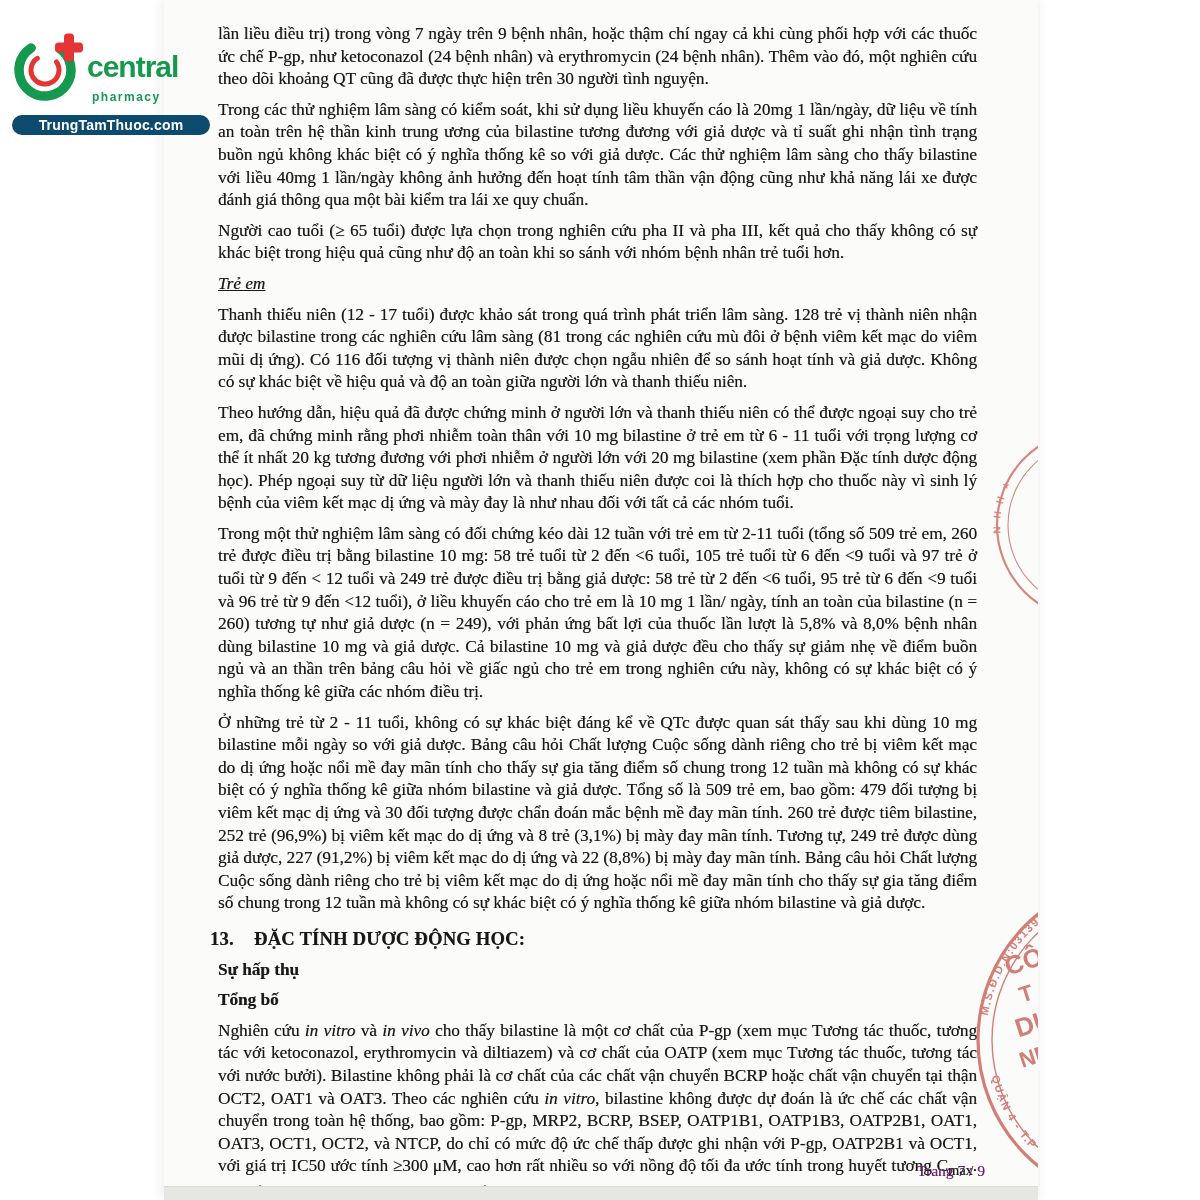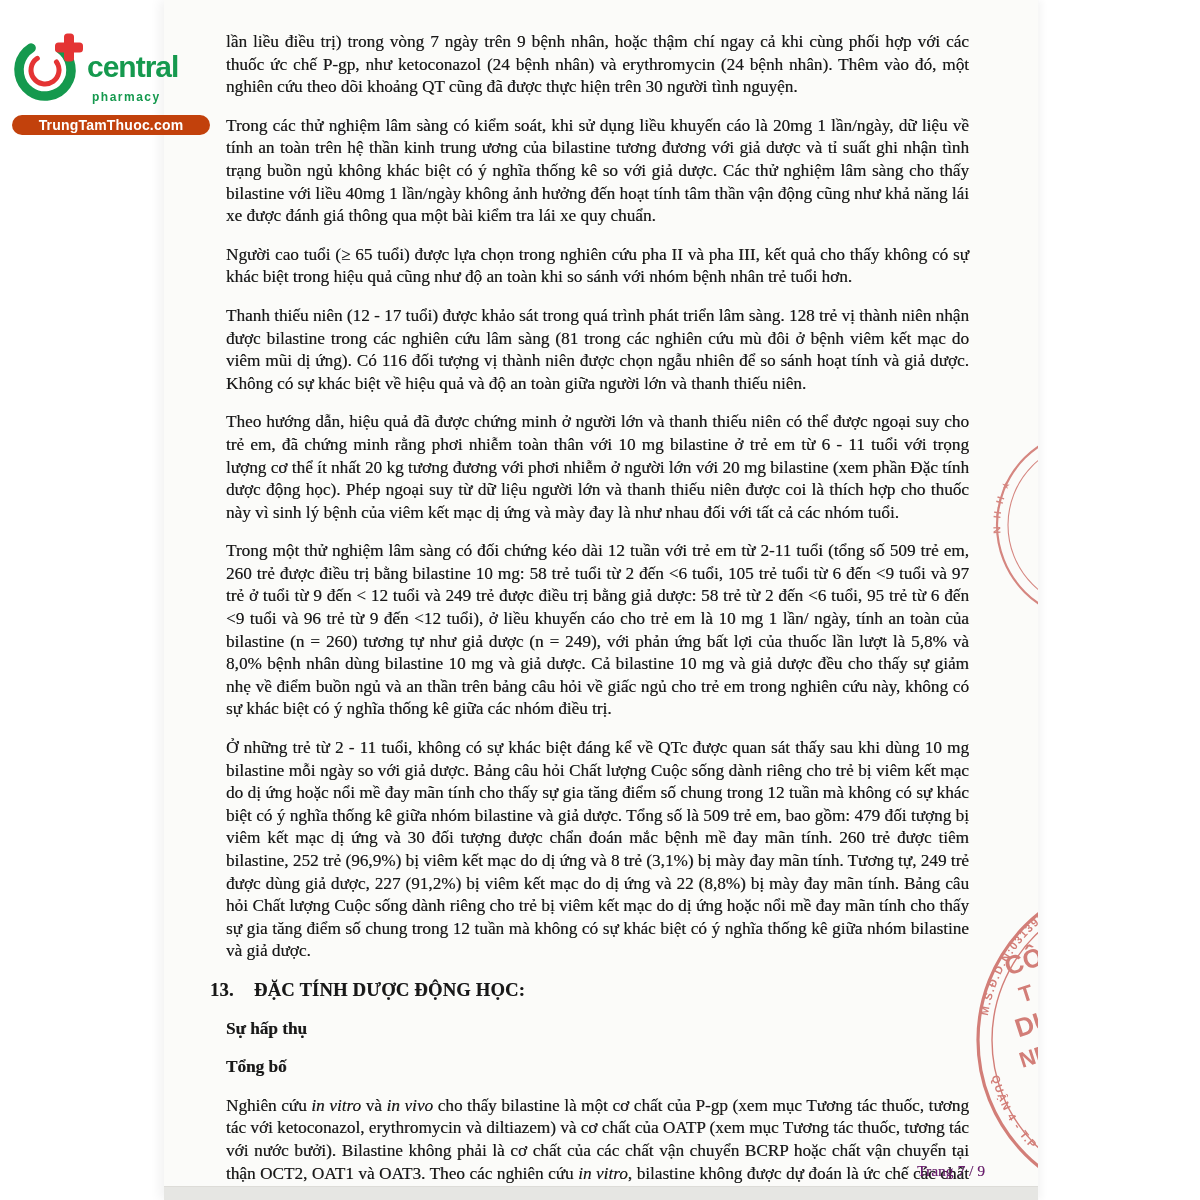--- a/index.html
+++ b/index.html
@@ -18,21 +18,21 @@
   .page-bottom-edge{
     position:absolute;left:0;bottom:0;width:100%;height:13px;
     background:#e6e6e3;border-top:1px solid #dddcd8;
   }
   .content{
     position:absolute;left:0;top:0;width:874px;
     padding:15px 53px 0 46px;box-sizing:border-box;
     font-size:17.2px;line-height:22.6px;color:#181818;
     text-shadow:0.35px 0 0 rgba(20,20,20,0.55);
   }
-  .content p{margin:16px;text-align:justify;}
+  .content p{margin:8px;text-align:justify;}
   .h-children{
     font-style:italic;text-decoration:underline;margin:2px 0 1px 0;
   }
   .section-heading{
     font-weight:bold;font-size:18.6px;margin:13px 0 3px 0;
     letter-spacing:0.2px;
   }
   .section-heading .num{display:inline-block;width:44px;}
   .sub-heading{font-weight:bold;margin:0;}
   .page-footer{
@@ -64,20 +64,21 @@
 </style>
 </head>
 <body>
 
 <div class="scan-page">
 
   <div class="content">
     <p>lần liều điều trị) trong vòng 7 ngày trên 9 bệnh nhân, hoặc thậm chí ngay cả khi cùng phối hợp với các thuốc ức chế P-gp, như ketoconazol (24 bệnh nhân) và erythromycin (24 bệnh nhân). Thêm vào đó, một nghiên cứu theo dõi khoảng QT cũng đã được thực hiện trên 30 người tình nguyện.</p>
     <p>Trong các thử nghiệm lâm sàng có kiểm soát, khi sử dụng liều khuyến cáo là 20mg 1 lần/ngày, dữ liệu về tính an toàn trên hệ thần kinh trung ương của bilastine tương đương với giả dược và tỉ suất ghi nhận tình trạng buồn ngủ không khác biệt có ý nghĩa thống kê so với giả dược. Các thử nghiệm lâm sàng cho thấy bilastine với liều 40mg 1 lần/ngày không ảnh hưởng đến hoạt tính tâm thần vận động cũng như khả năng lái xe được đánh giá thông qua một bài kiểm tra lái xe quy chuẩn.</p>
     <p>Người cao tuổi (≥ 65 tuổi) được lựa chọn trong nghiên cứu pha II và pha III, kết quả cho thấy không có sự khác biệt trong hiệu quả cũng như độ an toàn khi so sánh với nhóm bệnh nhân trẻ tuổi hơn.</p>
+    <p class="h-children">Trẻ em</p>
     <p>Thanh thiếu niên (12 - 17 tuổi) được khảo sát trong quá trình phát triển lâm sàng. 128 trẻ vị thành niên nhận được bilastine trong các nghiên cứu lâm sàng (81 trong các nghiên cứu mù đôi ở bệnh viêm kết mạc do viêm mũi dị ứng). Có 116 đối tượng vị thành niên được chọn ngẫu nhiên để so sánh hoạt tính và giả dược. Không có sự khác biệt về hiệu quả và độ an toàn giữa người lớn và thanh thiếu niên.</p>
     <p>Theo hướng dẫn, hiệu quả đã được chứng minh ở người lớn và thanh thiếu niên có thể được ngoại suy cho trẻ em, đã chứng minh rằng phơi nhiễm toàn thân với 10 mg bilastine ở trẻ em từ 6 - 11 tuổi với trọng lượng cơ thể ít nhất 20 kg tương đương với phơi nhiễm ở người lớn với 20 mg bilastine (xem phần Đặc tính dược động học). Phép ngoại suy từ dữ liệu người lớn và thanh thiếu niên được coi là thích hợp cho thuốc này vì sinh lý bệnh của viêm kết mạc dị ứng và mày đay là như nhau đối với tất cả các nhóm tuổi.</p>
     <p>Trong một thử nghiệm lâm sàng có đối chứng kéo dài 12 tuần với trẻ em từ 2-11 tuổi (tổng số 509 trẻ em, 260 trẻ được điều trị bằng bilastine 10 mg: 58 trẻ tuổi từ 2 đến &lt;6 tuổi, 105 trẻ tuổi từ 6 đến &lt;9 tuổi và 97 trẻ ở tuổi từ 9 đến &lt; 12 tuổi và 249 trẻ được điều trị bằng giả dược: 58 trẻ từ 2 đến &lt;6 tuổi, 95 trẻ từ 6 đến &lt;9 tuổi và 96 trẻ từ 9 đến &lt;12 tuổi), ở liều khuyến cáo cho trẻ em là 10 mg 1 lần/ ngày, tính an toàn của bilastine (n = 260) tương tự như giả dược (n = 249), với phản ứng bất lợi của thuốc lần lượt là 5,8% và 8,0% bệnh nhân dùng bilastine 10 mg và giả dược. Cả bilastine 10 mg và giả dược đều cho thấy sự giảm nhẹ về điểm buồn ngủ và an thần trên bảng câu hỏi về giấc ngủ cho trẻ em trong nghiên cứu này, không có sự khác biệt có ý nghĩa thống kê giữa các nhóm điều trị.</p>
     <p>Ở những trẻ từ 2 - 11 tuổi, không có sự khác biệt đáng kể về QTc được quan sát thấy sau khi dùng 10 mg bilastine mỗi ngày so với giả dược. Bảng câu hỏi Chất lượng Cuộc sống dành riêng cho trẻ bị viêm kết mạc do dị ứng hoặc nổi mề đay mãn tính cho thấy sự gia tăng điểm số chung trong 12 tuần mà không có sự khác biệt có ý nghĩa thống kê giữa nhóm bilastine và giả dược. Tổng số là 509 trẻ em, bao gồm: 479 đối tượng bị viêm kết mạc dị ứng và 30 đối tượng được chẩn đoán mắc bệnh mề đay mãn tính. 260 trẻ được tiêm bilastine, 252 trẻ (96,9%) bị viêm kết mạc do dị ứng và 8 trẻ (3,1%) bị mày đay mãn tính. Tương tự, 249 trẻ được dùng giả dược, 227 (91,2%) bị viêm kết mạc do dị ứng và 22 (8,8%) bị mày đay mãn tính. Bảng câu hỏi Chất lượng Cuộc sống dành riêng cho trẻ bị viêm kết mạc do dị ứng hoặc nổi mề đay mãn tính cho thấy sự gia tăng điểm số chung trong 12 tuần mà không có sự khác biệt có ý nghĩa thống kê giữa nhóm bilastine và giả dược.</p>
     <div class="section-heading">
       <span class="num">13.</span><span>ĐẶC TÍNH DƯỢC ĐỘNG HỌC:</span>
     </div>
     <p class="sub-heading">Sự hấp thụ</p>
     <p class="sub-heading">Tổng bố</p>
     <p>Nghiên cứu <i>in vitro</i> và <i>in vivo</i> cho thấy bilastine là một cơ chất của P-gp (xem mục Tương tác thuốc, tương tác với ketoconazol, erythromycin và diltiazem) và cơ chất của OATP (xem mục Tương tác thuốc, tương tác với nước bưởi). Bilastine không phải là cơ chất của các chất vận chuyển BCRP hoặc chất vận chuyển tại thận OCT2, OAT1 và OAT3. Theo các nghiên cứu <i>in vitro</i>, bilastine không được dự đoán là ức chế các chất vận chuyển trong toàn hệ thống, bao gồm: P-gp, MRP2, BCRP, BSEP, OATP1B1, OATP1B3, OATP2B1, OAT1, OAT3, OCT1, OCT2, và NTCP, do chỉ có mức độ ức chế thấp được ghi nhận với P-gp, OATP2B1 và OCT1, với giá trị IC50 ước tính ≥300 μM, cao hơn rất nhiều so với nồng độ tối đa ước tính trong huyết tương C<sub>max</sub>. Vì thế, các tương tác này không có nhiều ảnh hưởng trên lâm</p>
@@ -134,14 +135,14 @@
       <circle cx="35" cy="40" r="14" fill="none" stroke="#e43434" stroke-width="5" stroke-linecap="round" stroke-dasharray="66 22"></circle>
     </g>
 
     <g fill="#e43434">
       <rect x="45" y="12.5" width="28" height="10" rx="3.5"></rect>
       <rect x="54" y="3.5" width="10" height="28" rx="3.5"></rect>
     </g>
   </svg>
   <div class="brand" style="color:#15994e;">central</div>
   <div class="brand-sub" style="color:#15994e;">pharmacy</div>
-  <div class="domain-pill" style="background:#c2410c;">TrungTamThuoc.com</div>
+  <div class="domain-pill" style="background:#0c4a6e;">TrungTamThuoc.com</div>
 </div>
 
 </body></html>

